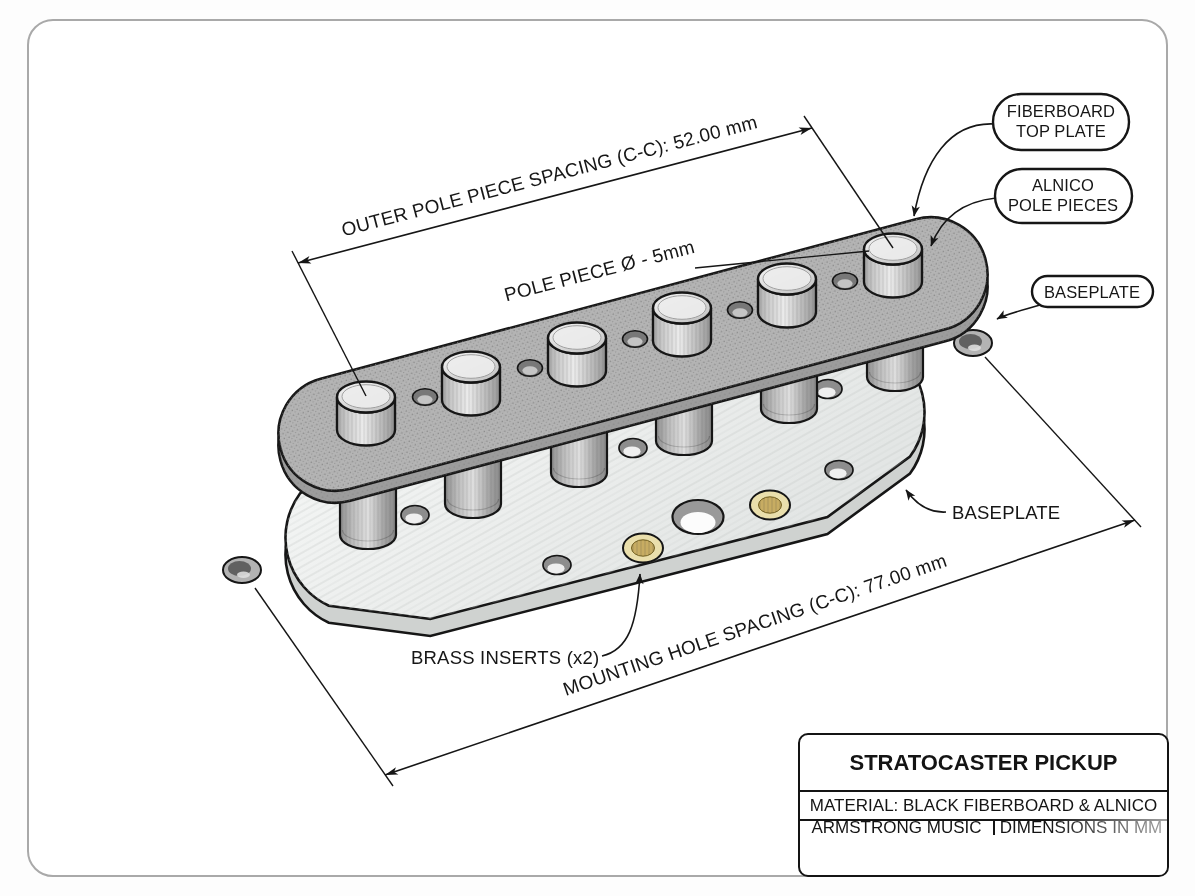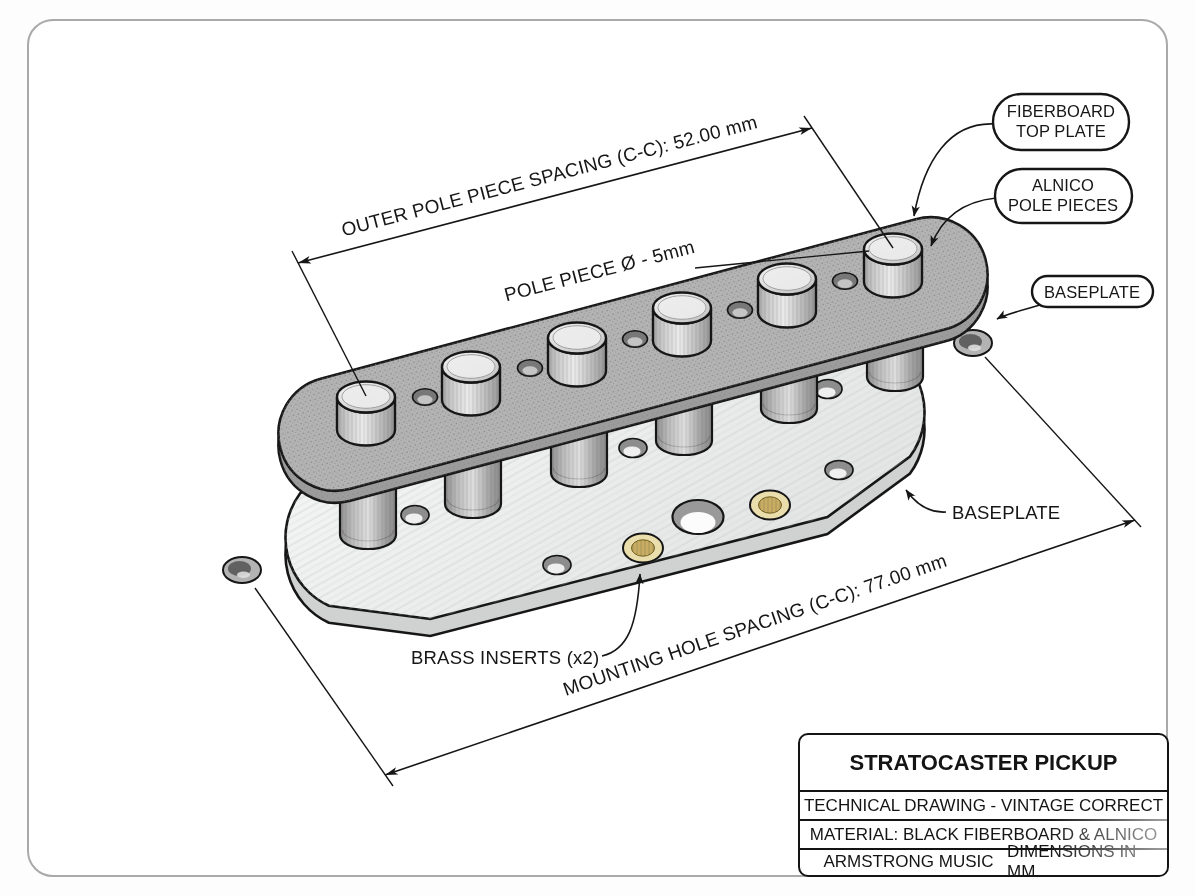--- a/index.html
+++ b/index.html
@@ -15,21 +15,21 @@
 
   
   #titleblock{position:absolute;left:798px;top:733px;width:371px;height:144px;
     background:#ffffff;border:2px solid #141414;border-radius:10px;box-sizing:border-box;
     overflow:hidden;z-index:5;}
   #titleblock .row{box-sizing:border-box;display:flex;align-items:center;justify-content:center;
     color:#141414;}
   #tb-r1{height:55px;flex-direction:row;font-weight:bold;font-size:22px;line-height:25px;text-align:center;}
   #tb-r2{height:29px;border-top:2px solid #141414;font-size:17px;}
   #tb-r3{height:29px;border-top:2px solid #141414;font-size:17px;}
-  #tb-r4{height:16px;border-top:2px solid #141414;font-size:17px;padding:12px;}
+  #tb-r4{height:16px;border-top:2px solid #141414;font-size:17px;padding:0;}
   #tb-r4 .cell{height:100%;display:flex;align-items:center;justify-content:center;box-sizing:border-box;}
   #tb-r4 .cell.left{width:195px;border-right:2px solid #141414;}
   #tb-r4 .cell.right{flex:1;}
   #tb-fade{position:absolute;right:0;bottom:0;width:120px;height:60px;pointer-events:none;
     background:linear-gradient(to right, rgba(255,255,255,0), rgba(255,255,255,0.6));}
 </style>
 </head>
 <body>
 
 <div id="stage">
@@ -220,21 +220,20 @@
       <path d="M 1040,305 C 1016,312 1004,315 997,319" fill="none" stroke="#161616" stroke-width="1.6" marker-end="url(#arrowS)"></path>
       <rect x="1032" y="276" width="121" height="31" rx="15.5" fill="#ffffff" stroke="#161616" stroke-width="2.4"></rect>
       <text class="callouttext" x="1092" y="298" text-anchor="middle">BASEPLATE</text>
     </g>
   </svg>
 
   <div id="titleblock">
     <div id="tb-r1" class="row">
       <div>STRATOCASTER PICKUP</div>
     </div>
-    <div id="tb-r2" class="row">TECHNICAL DRAWING - VINTAGE CORRECT</div>
     <div id="tb-r3" class="row">MATERIAL: BLACK FIBERBOARD &amp; ALNICO</div>
     <div id="tb-r4" class="row">
       <div class="cell left">ARMSTRONG MUSIC</div>
       <div class="cell right">DIMENSIONS IN MM</div>
     </div>
     <div id="tb-fade"></div>
   </div>
 </div>
 
 </body></html>

